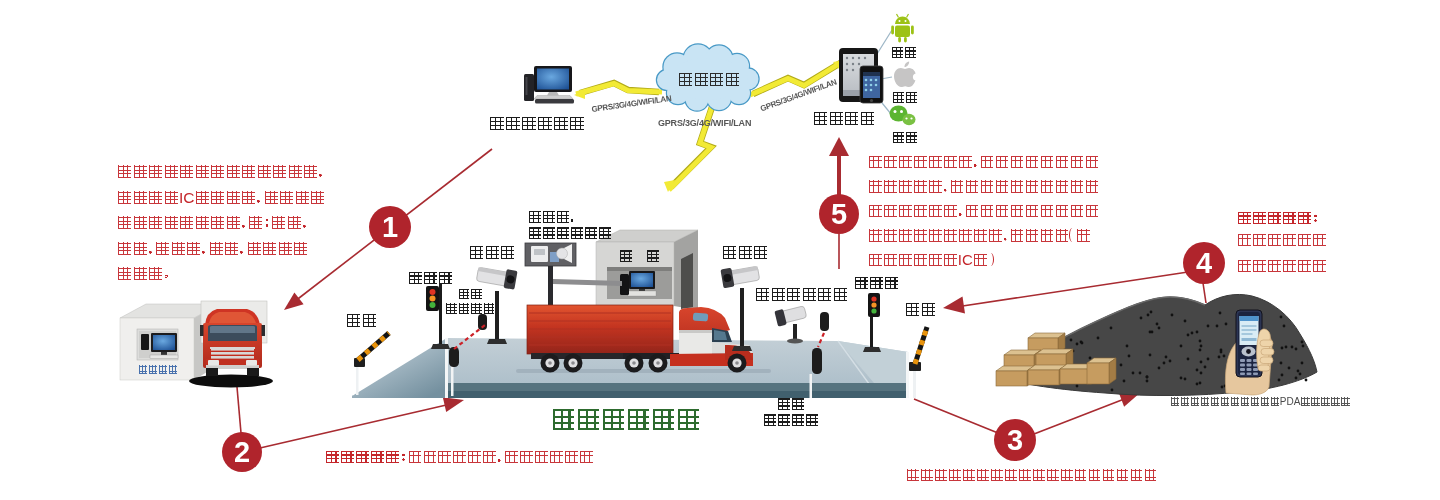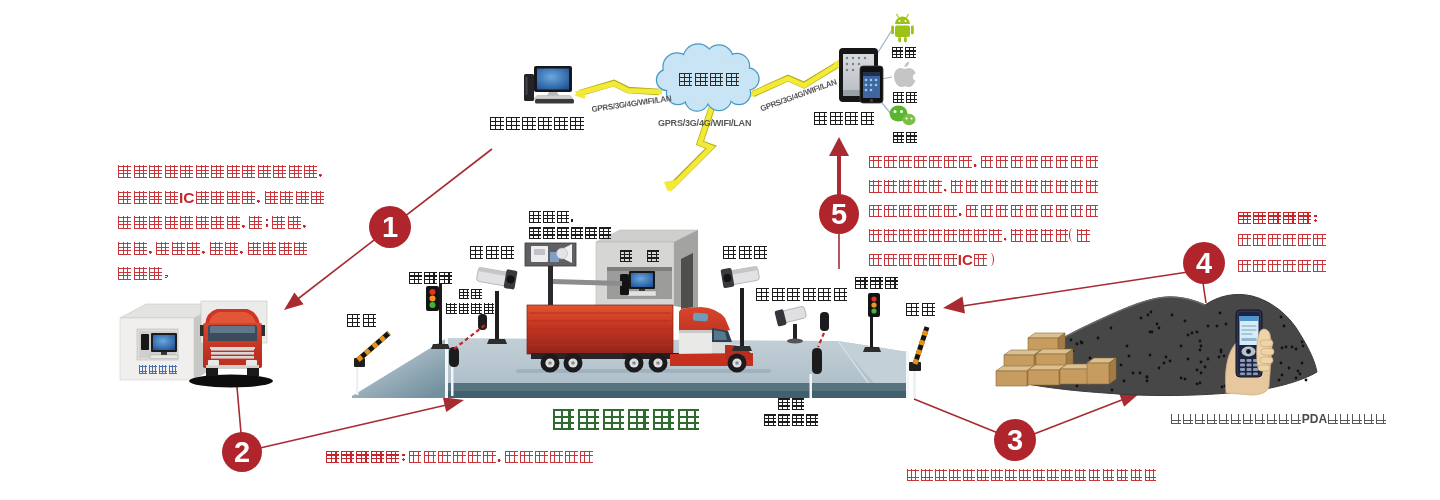--- a/index.html
+++ b/index.html
@@ -1,16 +1,16 @@
 <!DOCTYPE html>
 <html><head><meta charset="utf-8">
 <style>
 html,body{margin:0;padding:0;background:#fff;}
 #stage{position:relative;width:1440px;height:500px;overflow:hidden;background:#fff;font-family:"Liberation Sans",sans-serif;}
-#stage div{white-space:nowrap;font-weight:bold;}
+#stage div{white-space:nowrap;}
 i{font-style:normal;display:inline-block;vertical-align:-0.08em;}
 s{text-decoration:none;}
 .z,.y{width:.84em;height:.84em;margin:0 .08em;}
 .z{opacity:.92;background:repeating-linear-gradient(0deg,currentColor 0 .055em,transparent .055em .24em),repeating-linear-gradient(90deg,currentColor 0 .055em,transparent .055em .3em);}
 .y{background:repeating-linear-gradient(0deg,currentColor 0 .08em,transparent .08em .25em),repeating-linear-gradient(90deg,currentColor 0 .08em,transparent .08em .31em);}
 .p{width:.45em;height:.84em;background:radial-gradient(circle at .14em 78%,currentColor 0 .09em,transparent .1em);}
 .o{width:.5em;height:.84em;background:radial-gradient(circle at 50% 32%,currentColor 0 .08em,transparent .09em),radial-gradient(circle at 50% 72%,currentColor 0 .08em,transparent .09em);}
 .q{width:.5em;height:.84em;background:radial-gradient(circle at 40% 72%,transparent 0 .045em,currentColor .05em .1em,transparent .11em);}
 .k{width:.38em;height:.9em;border-left:.07em solid currentColor;border-radius:50% 0 0 50%/50% 0 0 50%;}
 .k2{width:.38em;height:.9em;border-right:.07em solid currentColor;border-radius:0 50% 50% 0/0 50% 50% 0;}
@@ -517,15 +517,15 @@
     <div style="position:absolute;left:591px;top:105px;font-size:8px;color:#575757;font-weight:bold;letter-spacing:0;white-space:nowrap;letter-spacing:-0.3px;transform:rotate(-8deg);transform-origin:left top;">GPRS/3G/4G/WIFI/LAN</div>
     <div style="position:absolute;left:759px;top:105px;font-size:8px;color:#575757;font-weight:bold;letter-spacing:0;white-space:nowrap;letter-spacing:-0.3px;transform:rotate(-20deg);transform-origin:left top;">GPRS/3G/4G/WIFI/LAN</div>
     <div style="position:absolute;left:658px;top:118px;font-size:9px;color:#575757;font-weight:bold;letter-spacing:0;white-space:nowrap;letter-spacing:-0.2px;">GPRS/3G/4G/WIFI/LAN</div>
     <div style="position:absolute;left:117px;top:159px;font-size:15.5px;color:#c4262b;line-height:25.5px;"><i class="z"></i><i class="z"></i><i class="z"></i><i class="z"></i><i class="z"></i><i class="z"></i><i class="z"></i><i class="z"></i><i class="z"></i><i class="z"></i><i class="z"></i><i class="z"></i><i class="z"></i><i class="p"></i><br><i class="z"></i><i class="z"></i><i class="z"></i><i class="z"></i><s>IC</s><i class="z"></i><i class="z"></i><i class="z"></i><i class="z"></i><i class="p"></i><i class="z"></i><i class="z"></i><i class="z"></i><i class="z"></i><br><i class="z"></i><i class="z"></i><i class="z"></i><i class="z"></i><i class="z"></i><i class="z"></i><i class="z"></i><i class="z"></i><i class="p"></i><i class="z"></i><i class="o"></i><i class="z"></i><i class="z"></i><i class="p"></i><br><i class="z"></i><i class="z"></i><i class="p"></i><i class="z"></i><i class="z"></i><i class="z"></i><i class="p"></i><i class="z"></i><i class="z"></i><i class="p"></i><i class="z"></i><i class="z"></i><i class="z"></i><i class="z"></i><br><i class="z"></i><i class="z"></i><i class="z"></i><i class="q"></i></div>
     <div style="position:absolute;left:868px;top:150px;font-size:15px;color:#c4262b;line-height:24.5px;"><i class="z"></i><i class="z"></i><i class="z"></i><i class="z"></i><i class="z"></i><i class="z"></i><i class="z"></i><i class="p"></i><i class="z"></i><i class="z"></i><i class="z"></i><i class="z"></i><i class="z"></i><i class="z"></i><i class="z"></i><i class="z"></i><br><i class="z"></i><i class="z"></i><i class="z"></i><i class="z"></i><i class="z"></i><i class="p"></i><i class="z"></i><i class="z"></i><i class="z"></i><i class="z"></i><i class="z"></i><i class="z"></i><i class="z"></i><i class="z"></i><i class="z"></i><i class="z"></i><br><i class="z"></i><i class="z"></i><i class="z"></i><i class="z"></i><i class="z"></i><i class="z"></i><i class="p"></i><i class="z"></i><i class="z"></i><i class="z"></i><i class="z"></i><i class="z"></i><i class="z"></i><i class="z"></i><i class="z"></i><i class="z"></i><br><i class="z"></i><i class="z"></i><i class="z"></i><i class="z"></i><i class="z"></i><i class="z"></i><i class="z"></i><i class="z"></i><i class="z"></i><i class="p"></i><i class="z"></i><i class="z"></i><i class="z"></i><i class="z"></i><i class="k"></i><i class="z"></i><br><i class="z"></i><i class="z"></i><i class="z"></i><i class="z"></i><i class="z"></i><i class="z"></i><s>IC</s><i class="z"></i><i class="k2"></i></div>
     <div style="position:absolute;left:1237px;top:209px;font-size:15px;color:#c4262b;"><i class="y"></i><i class="y"></i><i class="y"></i><i class="y"></i><i class="y"></i><i class="o"></i></div>
     <div style="position:absolute;left:1237px;top:231px;font-size:15px;color:#c4262b;"><i class="z"></i><i class="z"></i><i class="z"></i><i class="z"></i><i class="z"></i><i class="z"></i></div>
     <div style="position:absolute;left:1237px;top:257px;font-size:15px;color:#c4262b;"><i class="z"></i><i class="z"></i><i class="z"></i><i class="z"></i><i class="z"></i><i class="z"></i></div>
     <div style="position:absolute;left:325px;top:448px;font-size:15px;color:#c4262b;"><i class="y"></i><i class="y"></i><i class="y"></i><i class="y"></i><i class="y"></i><i class="o"></i><i class="z"></i><i class="z"></i><i class="z"></i><i class="z"></i><i class="z"></i><i class="z"></i><i class="p"></i><i class="z"></i><i class="z"></i><i class="z"></i><i class="z"></i><i class="z"></i><i class="z"></i></div>
     <div style="position:absolute;left:906px;top:467px;font-size:14px;color:#c4262b;"><i class="z"></i><i class="z"></i><i class="z"></i><i class="z"></i><i class="z"></i><i class="z"></i><i class="z"></i><i class="z"></i><i class="z"></i><i class="z"></i><i class="z"></i><i class="z"></i><i class="z"></i><i class="z"></i><i class="z"></i><i class="z"></i><i class="z"></i><i class="z"></i></div>
-    <div style="position:absolute;left:1170px;top:412px;font-size:12px;color:#4a4a4a;"><i class="z"></i><i class="z"></i><i class="z"></i><i class="z"></i><i class="z"></i><i class="z"></i><i class="z"></i><i class="z"></i><i class="z"></i><i class="z"></i><i class="z"></i><s>PDA</s><i class="z"></i><i class="z"></i><i class="z"></i><i class="z"></i><i class="z"></i></div>
+    <div style="position:absolute;left:1170px;top:396px;font-size:10px;color:#4a4a4a;"><i class="z"></i><i class="z"></i><i class="z"></i><i class="z"></i><i class="z"></i><i class="z"></i><i class="z"></i><i class="z"></i><i class="z"></i><i class="z"></i><i class="z"></i><s>PDA</s><i class="z"></i><i class="z"></i><i class="z"></i><i class="z"></i><i class="z"></i></div>
     <div style="position:absolute;left:551px;top:405px;font-size:25px;color:#2d6b2e;"><i class="y"></i><i class="y"></i><i class="y"></i><i class="y"></i><i class="y"></i><i class="y"></i></div>
     <div style="position:absolute;left:138px;top:364px;font-size:10px;color:#3a67a8;"><i class="z"></i><i class="z"></i><i class="z"></i><i class="z"></i></div>
 </div>
 </body></html>

